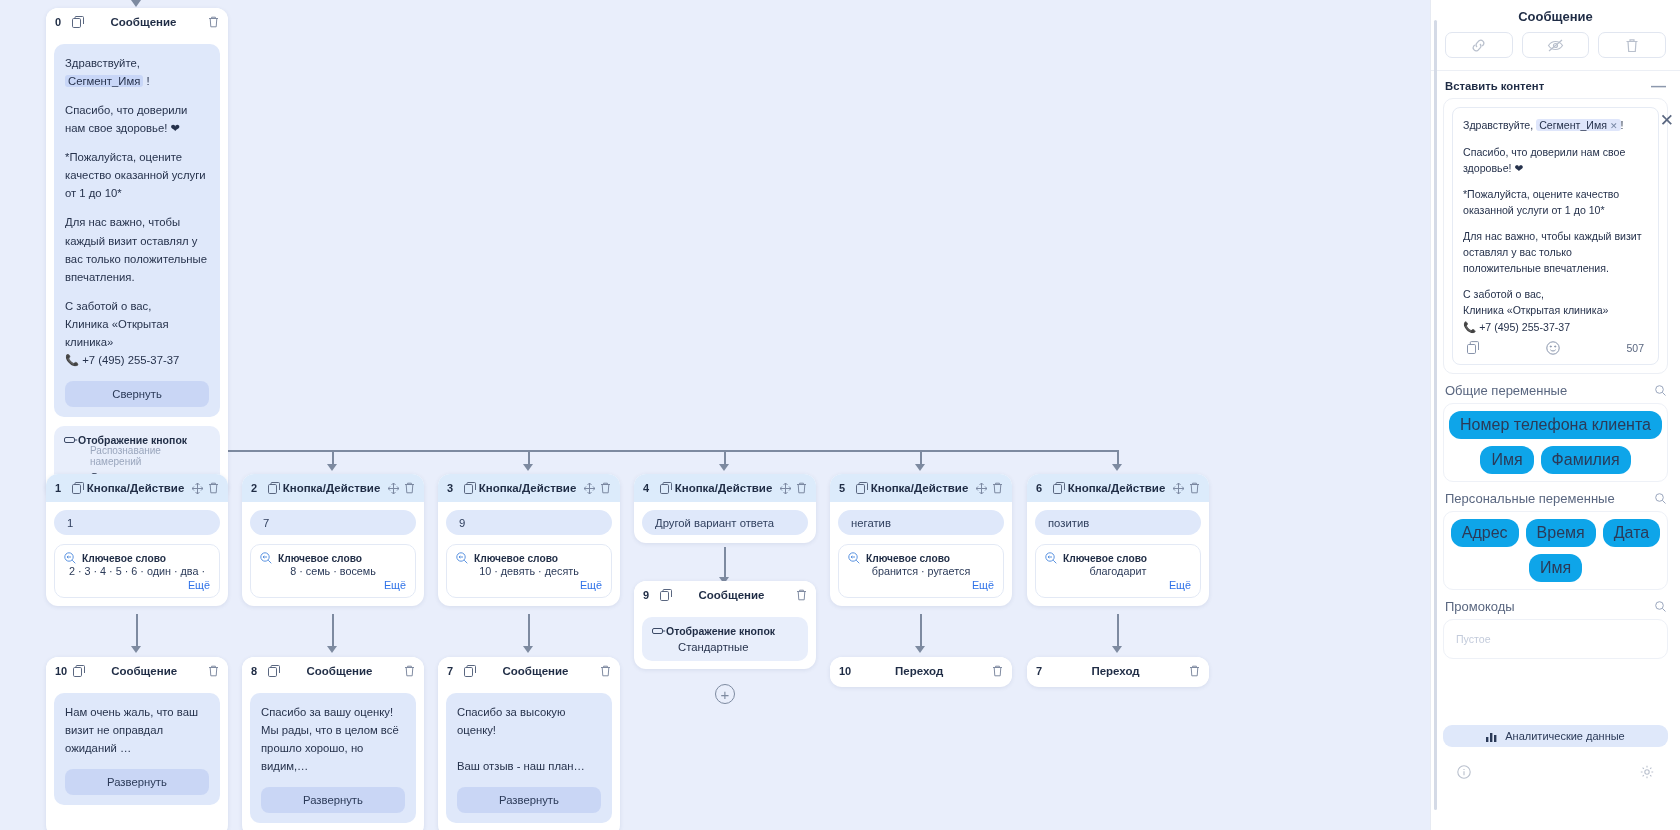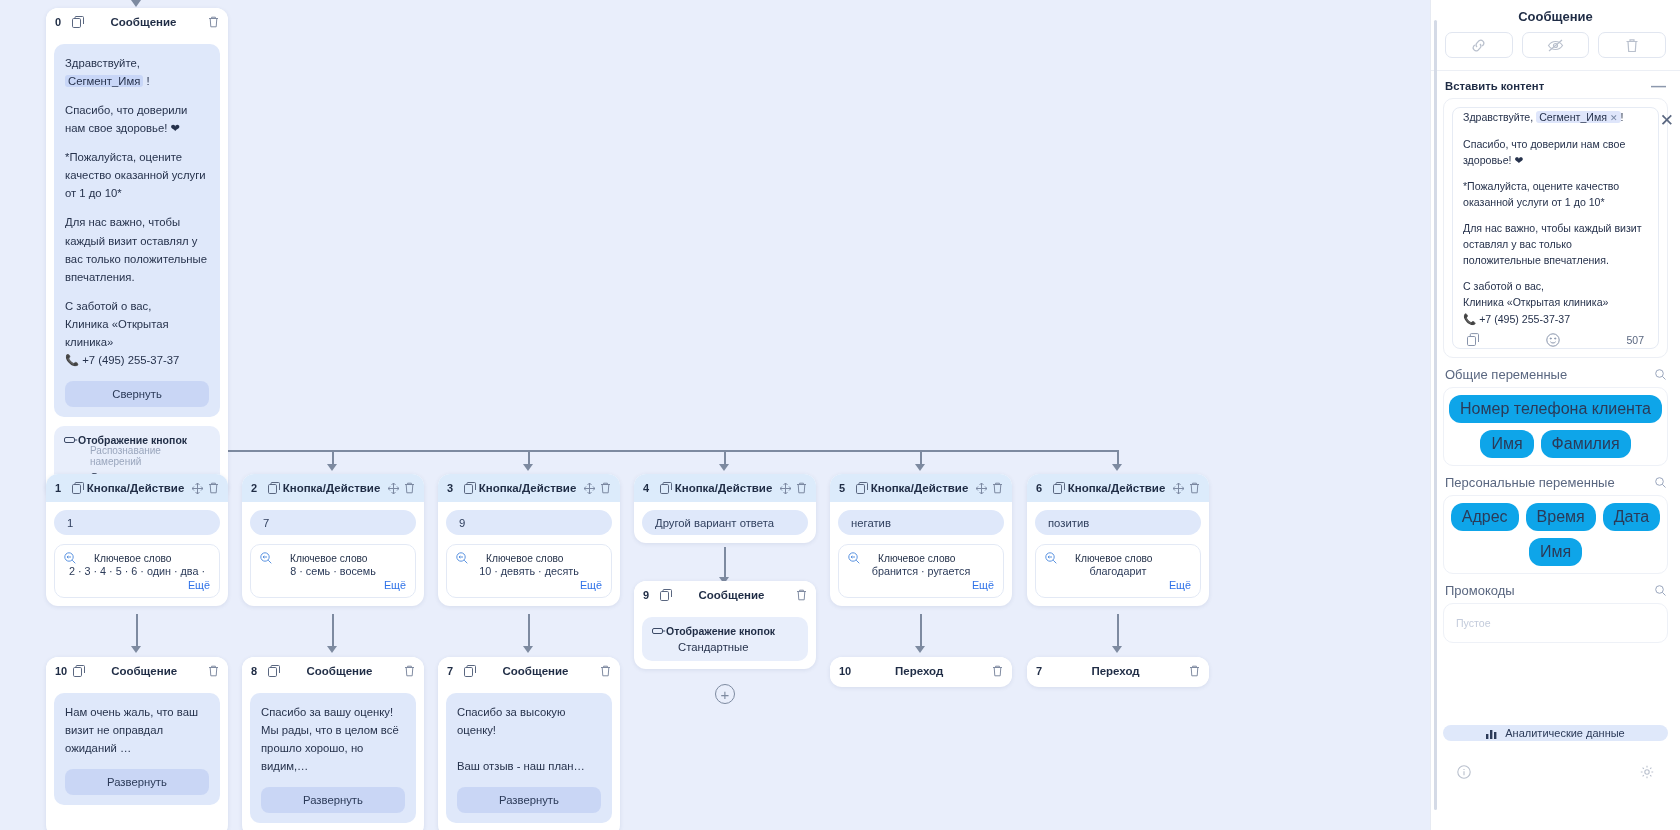--- a/index.html
+++ b/index.html
@@ -93,21 +93,21 @@
     background: #dfe8fa; border-radius: 14px;
     height: 25px; display: flex; align-items: center;
     padding: 0 13px; font-size: 11.3px; color: #31405f;
   }
   .kw-card {
     margin-top: 9px;
     border: 1px solid #e3e9f5; border-radius: 10px;
     padding: 7px 9px 6px;
   }
   .kw-head { display: flex; align-items: center; gap: 6px; }
-  .kw-label { font-size: 10.2px; font-weight: normal; color: #1f2c45; margin-left: 12px; }
+  .kw-label { font-size: 10.2px; font-weight: bold; color: #1f2c45; }
   .kw-vals { text-align: center; font-size: 10.8px; color: #2b3a58; margin-top: 1px; white-space: nowrap; overflow: hidden; }
   .kw-more { text-align: right; font-size: 10.8px; color: #2f72e8; margin-top: 2px; cursor: pointer; }
 
   .plus-btn {
     position: absolute;
     width: 20px; height: 20px; border-radius: 50%;
     background: #e9eefb; border: 1.6px solid #7d8aa0;
     display: flex; align-items: center; justify-content: center;
     color: #7d8aa0; font-size: 15px; line-height: 1;
     cursor: pointer;
@@ -145,21 +145,21 @@
     font-size: 17px; color: #5a6780; cursor: pointer; line-height: 1;
   }
 
   .content-card {
     margin: 0 12px; background: #ffffff;
     border: 1px solid #eceff5; border-radius: 10px;
     padding: 8px;
   }
   .editor {
     border: 1px solid #e6ebf4; border-radius: 8px;
-    padding: 1px 10px;
+    padding: 9px 10px;
   }
   .editor-text { font-size: 10.6px; line-height: 1.52; color: #26324c; }
   .editor-text p { margin: 0 0 10px; }
   .editor-text p:last-of-type { margin-bottom: 6px; }
   .ed-chip {
     background: #dfe6fb; border-radius: 3px; padding: 0 3px;
     position: relative; white-space: nowrap;
   }
   .ed-chip-x { color: #7686a3; font-size: 9px; margin-left: 3px; cursor: pointer; }
   .editor-foot {
@@ -182,21 +182,21 @@
     border-radius: 12px; padding: 5px 11px;
     font-size: 16px; cursor: pointer; white-space: nowrap;
   }
   .var-box.empty {
     height: 40px; align-items: center; justify-content: flex-start;
     padding-left: 12px; color: #c3cbdb; font-size: 10.6px;
   }
 
   .analytics {
     position: absolute; left: 12px; right: 12px; top: 725px;
-    background: #dfe8fa; border-radius: 9px; height: 16px;
+    background: #dfe8fa; border-radius: 9px; height: 22px;
     display: flex; align-items: center; justify-content: center; gap: 7px;
     font-size: 11px; color: #2b3a58; cursor: pointer;
   }
   .bottom-strip {
     position: absolute; left: 12px; right: 12px; top: 765px;
     display: flex; align-items: center; justify-content: space-between;
     padding: 0 14px;
   }
 
   svg { display: block; }

